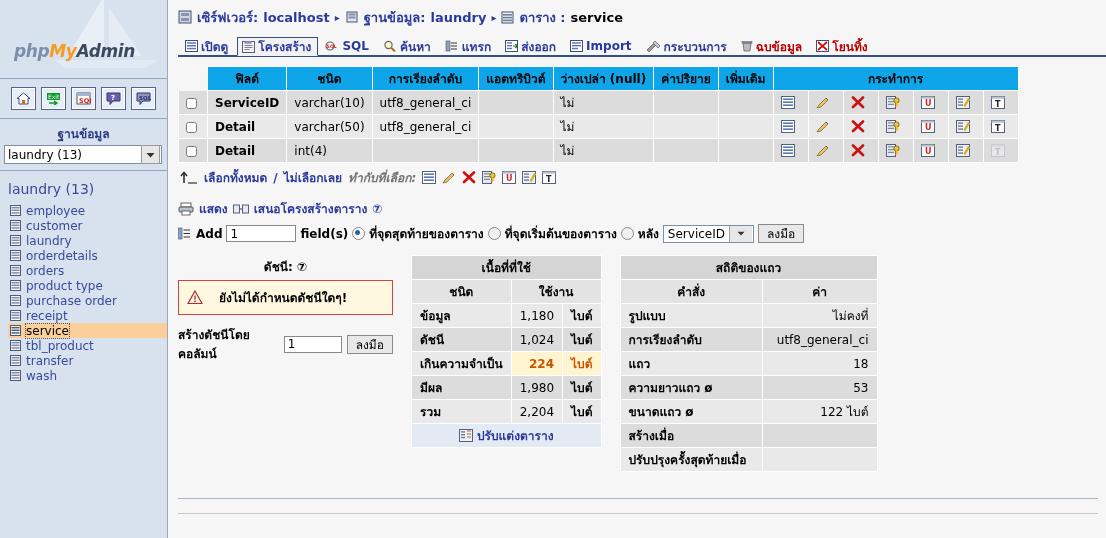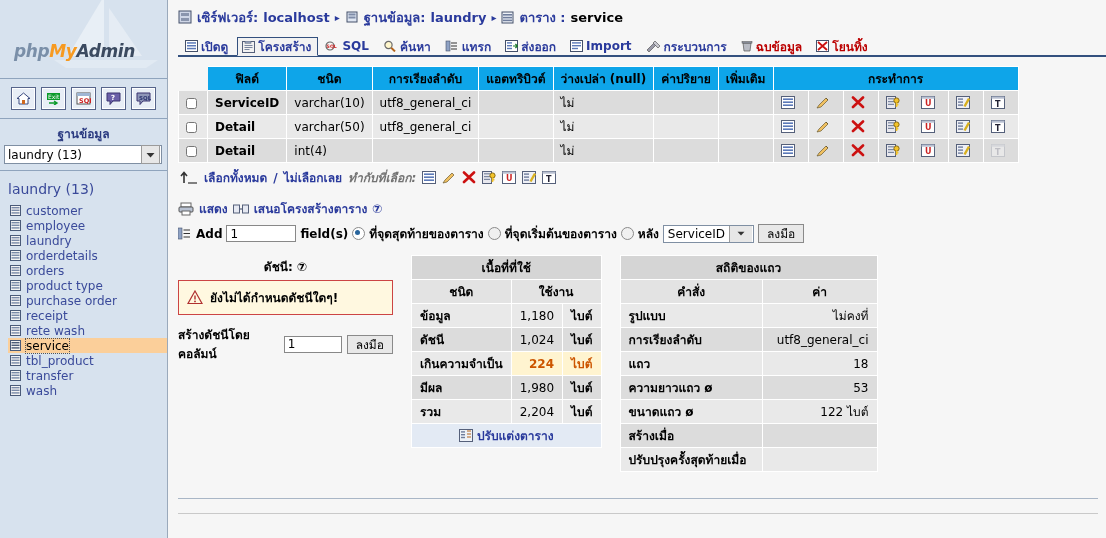--- a/index.html
+++ b/index.html
@@ -178,21 +178,21 @@
 
   
   .panels{display:flex;gap:18px;margin-top:12px;align-items:flex-start;}
   .panel-idx{width:215px;}
   .ptitle{
     text-align:center;font-weight:bold;font-size:12px;color:#000;
     padding:2px 0 4px 0;
   }
   .warnbox{
     border:1px solid #cc4444;background:#fff8e0;
-    display:flex;align-items:center;gap:7px;
+    display:flex;align-items:center;gap:16px;
     padding:7px 8px;font-size:12px;color:#000;font-weight:bold;
     box-sizing:border-box;
   }
   .idxform{display:flex;align-items:center;gap:5px;margin-top:10px;font-size:12px;}
   .idxform .lbl{font-weight:bold;}
 
   table.info{border-collapse:collapse;font-size:12px;}
   table.info th{
     background:#e3e3e3;font-weight:bold;padding:2px 8px;border:1px solid #fff;
     text-align:center;white-space:nowrap;margin-top:33px;
@@ -288,38 +288,38 @@
     <div class="db-title">laundry (13)</div>
 
     <div class="tbl-list">
       <div class="tbl-item">
         <svg width="11" height="11" viewBox="0 0 11 11">
             <rect x=".5" y=".5" width="10" height="10" fill="#f3f3f3" stroke="#4a5a78"></rect>
             <rect x="1.5" y="2" width="8" height="1.4" fill="#7a8aa8"></rect>
             <rect x="1.5" y="4.6" width="8" height="1.4" fill="#7a8aa8"></rect>
             <rect x="1.5" y="7.2" width="8" height="1.4" fill="#7a8aa8"></rect>
           </svg>
+        <span class="tname">employee</span>
+      </div>
+      <div class="tbl-item">
+        <svg width="11" height="11" viewBox="0 0 11 11">
+            <rect x=".5" y=".5" width="10" height="10" fill="#f3f3f3" stroke="#4a5a78"></rect>
+            <rect x="1.5" y="2" width="8" height="1.4" fill="#7a8aa8"></rect>
+            <rect x="1.5" y="4.6" width="8" height="1.4" fill="#7a8aa8"></rect>
+            <rect x="1.5" y="7.2" width="8" height="1.4" fill="#7a8aa8"></rect>
+          </svg>
         <span class="tname">customer</span>
       </div>
       <div class="tbl-item">
         <svg width="11" height="11" viewBox="0 0 11 11">
             <rect x=".5" y=".5" width="10" height="10" fill="#f3f3f3" stroke="#4a5a78"></rect>
             <rect x="1.5" y="2" width="8" height="1.4" fill="#7a8aa8"></rect>
             <rect x="1.5" y="4.6" width="8" height="1.4" fill="#7a8aa8"></rect>
             <rect x="1.5" y="7.2" width="8" height="1.4" fill="#7a8aa8"></rect>
           </svg>
-        <span class="tname">employee</span>
-      </div>
-      <div class="tbl-item">
-        <svg width="11" height="11" viewBox="0 0 11 11">
-            <rect x=".5" y=".5" width="10" height="10" fill="#f3f3f3" stroke="#4a5a78"></rect>
-            <rect x="1.5" y="2" width="8" height="1.4" fill="#7a8aa8"></rect>
-            <rect x="1.5" y="4.6" width="8" height="1.4" fill="#7a8aa8"></rect>
-            <rect x="1.5" y="7.2" width="8" height="1.4" fill="#7a8aa8"></rect>
-          </svg>
         <span class="tname">laundry</span>
       </div>
       <div class="tbl-item">
         <svg width="11" height="11" viewBox="0 0 11 11">
             <rect x=".5" y=".5" width="10" height="10" fill="#f3f3f3" stroke="#4a5a78"></rect>
             <rect x="1.5" y="2" width="8" height="1.4" fill="#7a8aa8"></rect>
             <rect x="1.5" y="4.6" width="8" height="1.4" fill="#7a8aa8"></rect>
             <rect x="1.5" y="7.2" width="8" height="1.4" fill="#7a8aa8"></rect>
           </svg>
         <span class="tname">orderdetails</span>
@@ -352,29 +352,20 @@
         <span class="tname">purchase order</span>
       </div>
       <div class="tbl-item">
         <svg width="11" height="11" viewBox="0 0 11 11">
             <rect x=".5" y=".5" width="10" height="10" fill="#f3f3f3" stroke="#4a5a78"></rect>
             <rect x="1.5" y="2" width="8" height="1.4" fill="#7a8aa8"></rect>
             <rect x="1.5" y="4.6" width="8" height="1.4" fill="#7a8aa8"></rect>
             <rect x="1.5" y="7.2" width="8" height="1.4" fill="#7a8aa8"></rect>
           </svg>
         <span class="tname">receipt</span>
-      </div>
-      <div class="tbl-item">
-        <svg width="11" height="11" viewBox="0 0 11 11">
-            <rect x=".5" y=".5" width="10" height="10" fill="#f3f3f3" stroke="#4a5a78"></rect>
-            <rect x="1.5" y="2" width="8" height="1.4" fill="#7a8aa8"></rect>
-            <rect x="1.5" y="4.6" width="8" height="1.4" fill="#7a8aa8"></rect>
-            <rect x="1.5" y="7.2" width="8" height="1.4" fill="#7a8aa8"></rect>
-          </svg>
-        <span class="tname">rete wash</span>
       </div>
       <div class="tbl-item sel">
         <svg width="11" height="11" viewBox="0 0 11 11">
             <rect x=".5" y=".5" width="10" height="10" fill="#f3f3f3" stroke="#4a5a78"></rect>
             <rect x="1.5" y="2" width="8" height="1.4" fill="#4a5a78"></rect>
             <rect x="1.5" y="4.6" width="8" height="1.4" fill="#4a5a78"></rect>
             <rect x="1.5" y="7.2" width="8" height="1.4" fill="#4a5a78"></rect>
           </svg>
         <span class="tname">service</span>
       </div>

